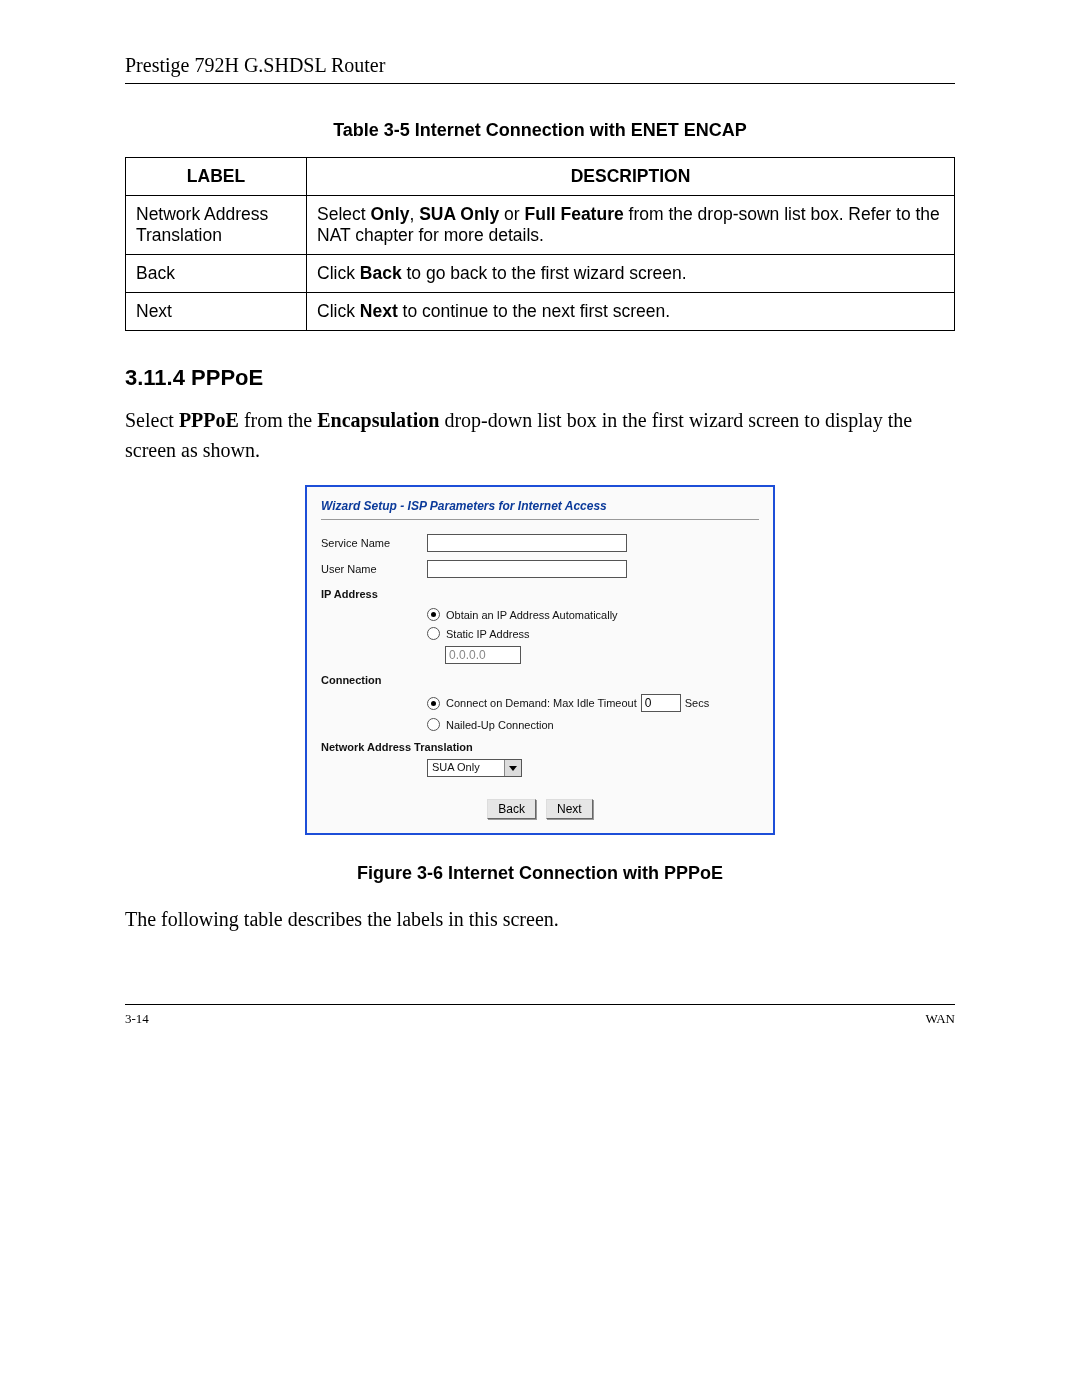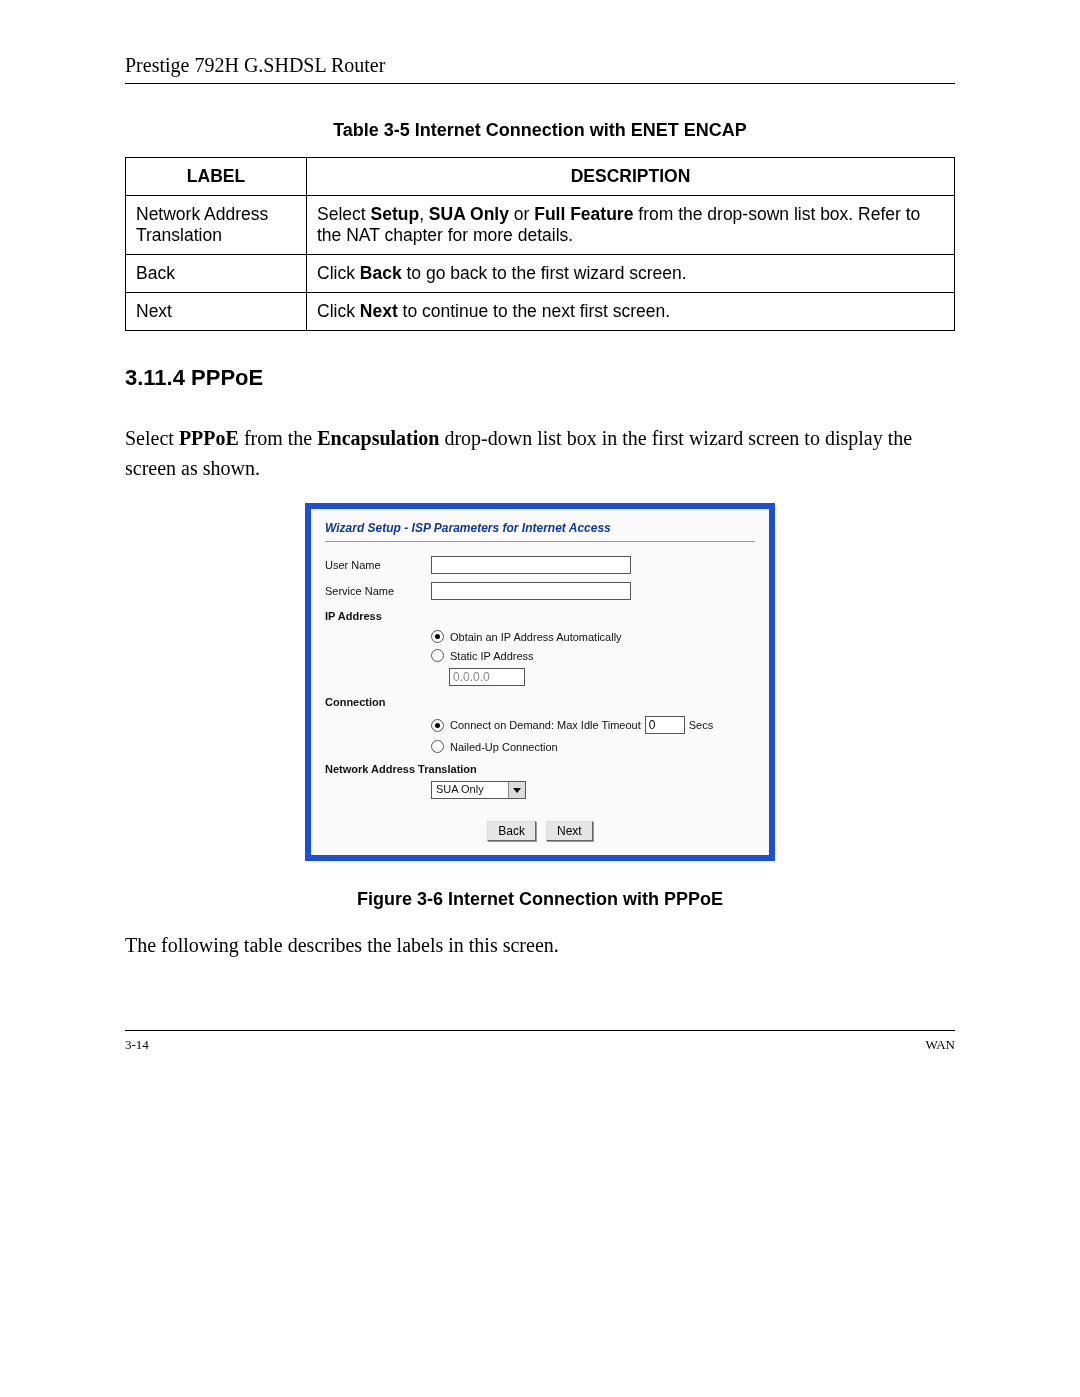--- a/index.html
+++ b/index.html
@@ -44,37 +44,37 @@
   table.desc-table th {
     font-weight: bold;
     text-align: center;
   }
   .col-label { width: 160px; }
   .section-heading {
     font-family: Arial, Helvetica, sans-serif;
     font-weight: bold;
     font-size: 22px;
     margin-top: 34px;
-    margin-bottom: 32px;
+    margin-bottom: 14px;
   }
   .body-text {
     font-size: 20px;
     line-height: 1.5;
   }
   .body-text b { font-weight: bold; }
 
   .fig-wrap {
     display: flex;
     justify-content: center;
     margin-top: 20px;
     margin-bottom: 28px;
   }
   .wizard {
     width: 470px;
-    border: 6px solid #1d4ed8;
+    border: 2px solid #1d4ed8;
     background: #fafafa;
     font-family: Arial, Helvetica, sans-serif;
     font-size: 11px;
     color: #111;
     padding: 12px 14px 14px 14px;
     box-sizing: border-box;
   }
   .wizard-title {
     color: #0b3a9a;
     font-weight: bold;
@@ -209,21 +209,21 @@
     <thead>
       <tr>
         <th class="col-label">LABEL</th>
         <th>DESCRIPTION</th>
       </tr>
     </thead>
     <tbody>
       <tr>
         <td>Network Address Translation</td>
         <td>
-          <span>Select </span><b>Setup</b><span>, </span><b>SUA Only</b><span> or </span><b>Full Feature</b><span> from the drop-sown list box. Refer to the NAT chapter for more details.</span>
+          <span>Select </span><b>Only</b><span>, </span><b>SUA Only</b><span> or </span><b>Full Feature</b><span> from the drop-sown list box. Refer to the NAT chapter for more details.</span>
         </td>
       </tr>
       <tr>
         <td>Back</td>
         <td>
           <span>Click </span><b>Back</b><span> to go back to the first wizard screen.</span>
         </td>
       </tr>
       <tr>
         <td>Next</td>
@@ -238,25 +238,25 @@
 
   <div class="body-text">
     <span>Select </span><b>PPPoE</b><span> from the </span><b>Encapsulation</b><span> drop-down list box in the first wizard screen to display the screen as shown.</span>
   </div>
 
   <div class="fig-wrap">
     <div class="wizard">
       <div class="wizard-title">Wizard Setup - ISP Parameters for Internet Access</div>
       <hr>
       <div class="wz-row">
+        <div class="wz-label">Service Name</div>
+        <input class="wz-input" style="">
+      </div>
+      <div class="wz-row">
         <div class="wz-label">User Name</div>
-        <input class="wz-input" style="">
-      </div>
-      <div class="wz-row">
-        <div class="wz-label">Service Name</div>
         <input class="wz-input" style="">
       </div>
 
       <div class="wz-section">IP Address</div>
       <div class="wz-indent">
         <span class="wz-radio checked"></span>
         <span>Obtain an IP Address Automatically</span>
       </div>
       <div class="wz-indent">
         <span class="wz-radio"></span>

